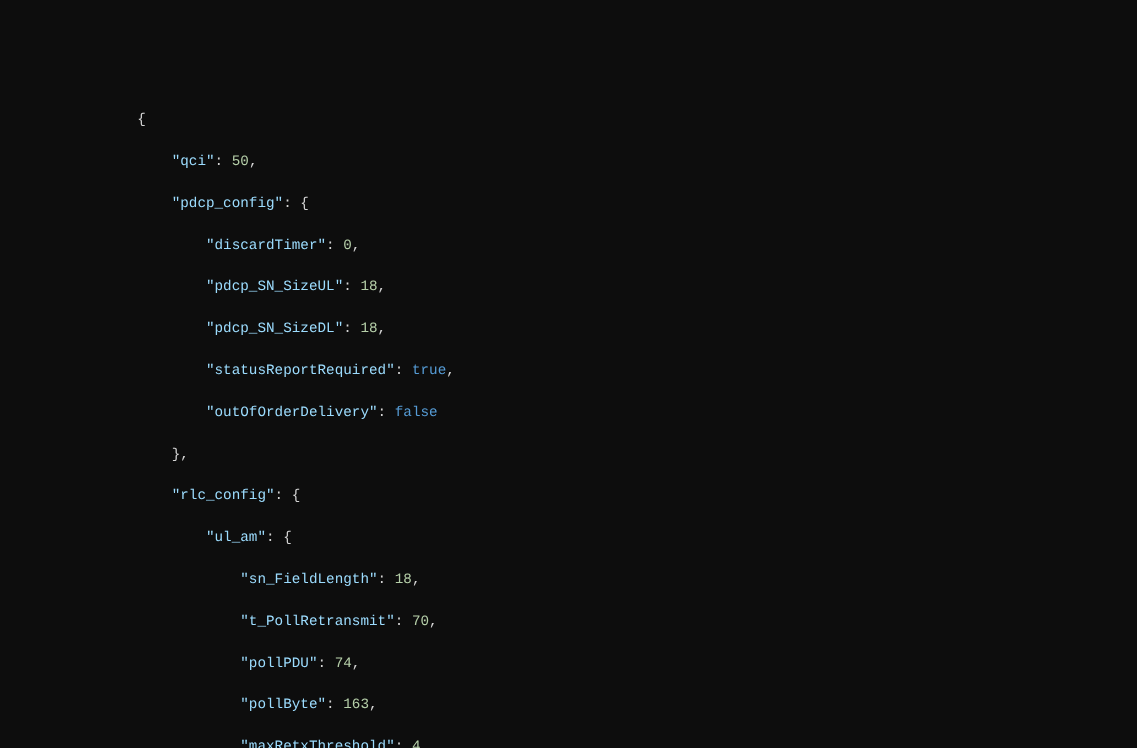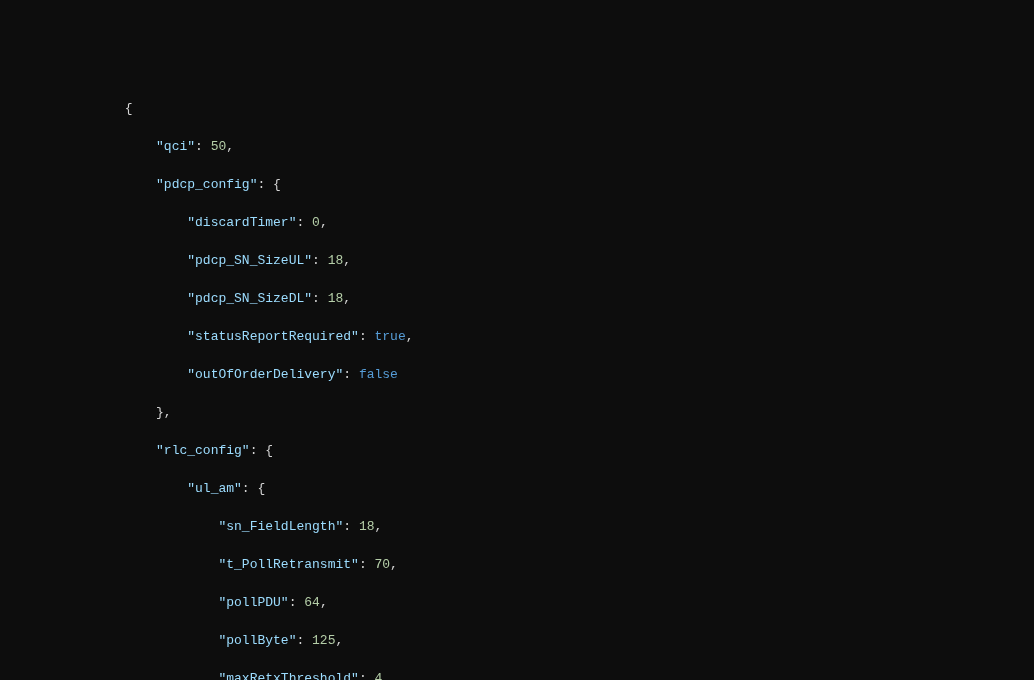--- a/index.html
+++ b/index.html
@@ -34,22 +34,22 @@
 <span class="ln">                        <span class="key">"discardTimer"</span><span class="punct">: </span><span class="num">0</span><span class="punct">,</span></span>
 <span class="ln">                        <span class="key">"pdcp_SN_SizeUL"</span><span class="punct">: </span><span class="num">18</span><span class="punct">,</span></span>
 <span class="ln">                        <span class="key">"pdcp_SN_SizeDL"</span><span class="punct">: </span><span class="num">18</span><span class="punct">,</span></span>
 <span class="ln">                        <span class="key">"statusReportRequired"</span><span class="punct">: </span><span class="bool">true</span><span class="punct">,</span></span>
 <span class="ln">                        <span class="key">"outOfOrderDelivery"</span><span class="punct">: </span><span class="bool">false</span></span>
 <span class="ln">                    <span class="punct">},</span></span>
 <span class="ln">                    <span class="key">"rlc_config"</span><span class="punct">: </span><span class="punct">{</span></span>
 <span class="ln">                        <span class="key">"ul_am"</span><span class="punct">: </span><span class="punct">{</span></span>
 <span class="ln">                            <span class="key">"sn_FieldLength"</span><span class="punct">: </span><span class="num">18</span><span class="punct">,</span></span>
 <span class="ln">                            <span class="key">"t_PollRetransmit"</span><span class="punct">: </span><span class="num">70</span><span class="punct">,</span></span>
-<span class="ln">                            <span class="key">"pollPDU"</span><span class="punct">: </span><span class="num">64</span><span class="punct">,</span></span>
-<span class="ln">                            <span class="key">"pollByte"</span><span class="punct">: </span><span class="num">125</span><span class="punct">,</span></span>
+<span class="ln">                            <span class="key">"pollPDU"</span><span class="punct">: </span><span class="num">74</span><span class="punct">,</span></span>
+<span class="ln">                            <span class="key">"pollByte"</span><span class="punct">: </span><span class="num">163</span><span class="punct">,</span></span>
 <span class="ln">                            <span class="key">"maxRetxThreshold"</span><span class="punct">: </span><span class="num">4</span></span>
 
 
 
 
 
 
 
 
 

